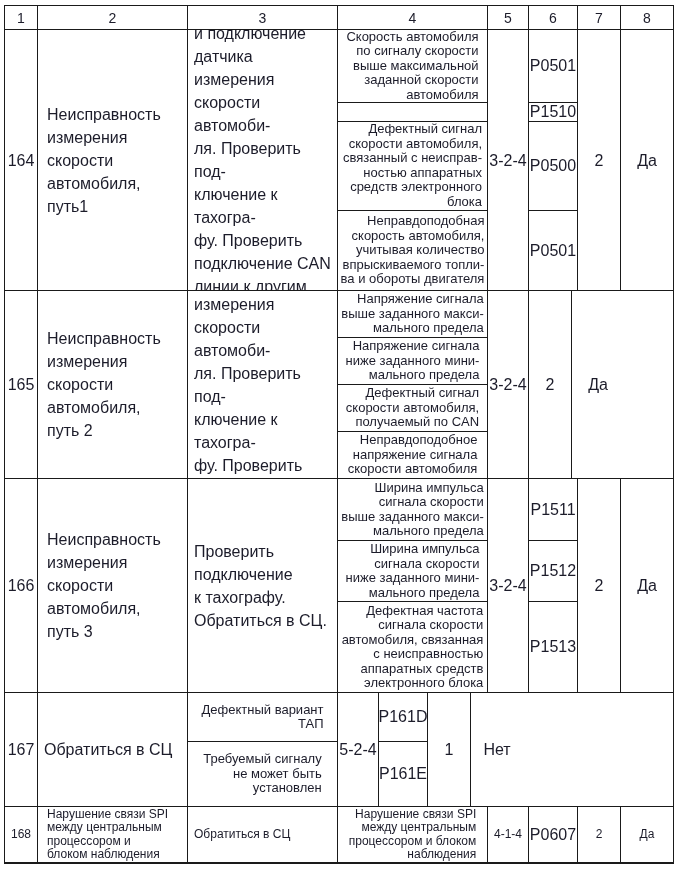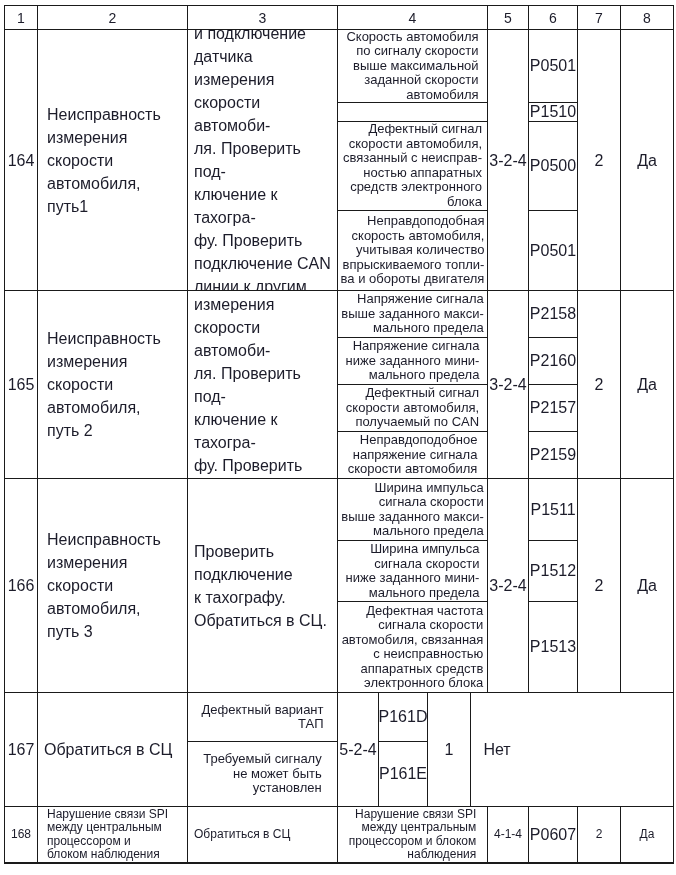--- a/index.html
+++ b/index.html
@@ -167,34 +167,20 @@
         </div>
       <div class="sub" style="flex:1 0 0">
           <span class="txt">Неправдоподобное
 напряжение сигнала
 скорости автомобиля</span>
         </div>
     </div>
     <div class="c c5 cell-center">
         <span class="txt">3-2-4</span>
       </div>
-    <div class="c c6 sub-col">
-      <div class="sub" style="flex:1 0 0">
-          <span class="code">P2158</span>
-        </div>
-      <div class="sub" style="flex:1 0 0">
-          <span class="code">P2160</span>
-        </div>
-      <div class="sub" style="flex:1 0 0">
-          <span class="code">P2157</span>
-        </div>
-      <div class="sub" style="flex:1 0 0">
-          <span class="code">P2159</span>
-        </div>
-    </div>
     <div class="c c7 cell-center">
         <span class="txt">2</span>
       </div>
     <div class="c c8 cell-center">
         <span class="txt">Да</span>
       </div>
   </div>
 
   <div class="trow r166">
     <div class="c c1 cell-center">

